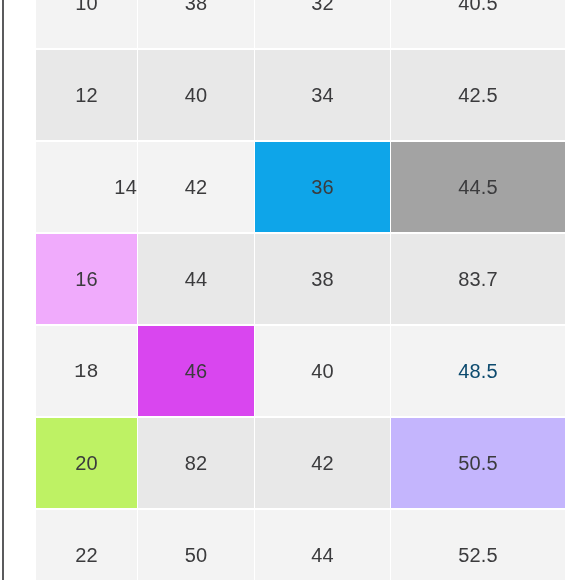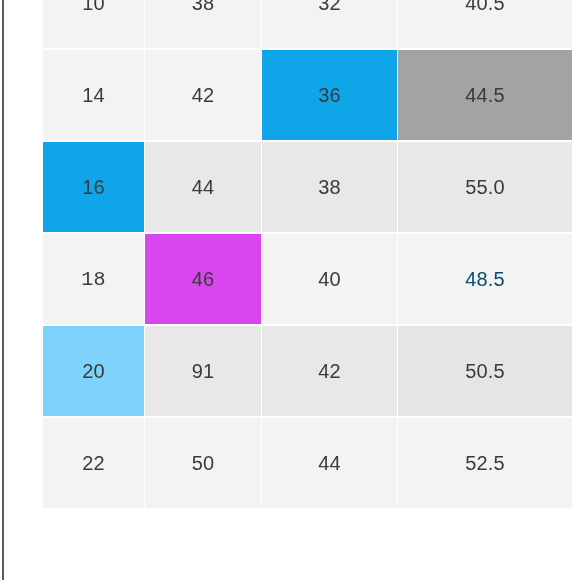--- a/index.html
+++ b/index.html
@@ -26,21 +26,21 @@
     left: 2px;
     top: 0;
     width: 2px;
     height: 580px;
     background: #5b5b5d;
   }
 
   
   #size-table-viewport {
     position: absolute;
-    left: 42px;
+    left: 35px;
     top: 0;
     width: 530px;
     height: 580px;
     overflow: hidden;
   }
 
   #size-table {
     position: absolute;
     left: 0;
     top: -44px;              
@@ -85,43 +85,49 @@
         <col class="c2">
         <col class="c3">
       </colgroup>
       <tbody>
           <tr class="odd">
             <td style="background: rgb(243, 243, 243); color: rgb(59, 59, 61);">10</td>
             <td style="background: rgb(243, 243, 243); color: rgb(59, 59, 61);">38</td>
             <td style="background: rgb(243, 243, 243); color: rgb(59, 59, 61);">32</td>
             <td style="background: rgb(243, 243, 243); color: rgb(59, 59, 61);">40.5</td>
           </tr>
+          <tr class="even">
+            <td style="background: rgb(232, 232, 232); color: rgb(59, 59, 61);">12</td>
+            <td style="background: rgb(232, 232, 232); color: rgb(59, 59, 61);">40</td>
+            <td style="background: rgb(232, 232, 232); color: rgb(59, 59, 61);">34</td>
+            <td style="background: rgb(232, 232, 232); color: rgb(59, 59, 61);">42.5</td>
+          </tr>
           <tr class="odd">
-            <td style="background: rgb(243, 243, 243); color: rgb(59, 59, 61);">14</td>
+            <td style="background: rgb(243, 243, 243); color: rgb(59, 59, 61); text-align: right;">14</td>
             <td style="background: rgb(243, 243, 243); color: rgb(59, 59, 61);">42</td>
             <td style="background: #0ea5e9; color: rgb(59, 59, 61);">36</td>
             <td style="background: #a3a3a3; color: rgb(59, 59, 61);">44.5</td>
           </tr>
           <tr class="even">
-            <td style="background: #0ea5e9; color: rgb(59, 59, 61); margin-top: 28px;">16</td>
+            <td style="background: #f0abfc; color: rgb(59, 59, 61); margin-top: 28px;">16</td>
             <td style="background: rgb(232, 232, 232); color: rgb(59, 59, 61);">44</td>
             <td style="background: rgb(232, 232, 232); color: rgb(59, 59, 61);">38</td>
-            <td style="background: rgb(232, 232, 232); color: rgb(59, 59, 61);">55.0</td>
+            <td style="background: rgb(232, 232, 232); color: rgb(59, 59, 61);">83.7</td>
           </tr>
           <tr class="odd">
             <td style="background: rgb(243, 243, 243); color: rgb(59, 59, 61); font-family: Liberation Mono, monospace;">18</td>
             <td style="background: #d946ef; color: rgb(59, 59, 61);">46</td>
             <td style="background: rgb(243, 243, 243); color: rgb(59, 59, 61);">40</td>
             <td style="background: rgb(243, 243, 243); color: #0c4a6e;">48.5</td>
           </tr>
           <tr class="even">
-            <td style="background: #7dd3fc; color: rgb(59, 59, 61); margin-left: 40px;">20</td>
-            <td style="background: rgb(232, 232, 232); color: rgb(59, 59, 61);">91</td>
+            <td style="background: #bef264; color: rgb(59, 59, 61); margin-left: 40px;">20</td>
+            <td style="background: rgb(232, 232, 232); color: rgb(59, 59, 61);">82</td>
             <td style="background: rgb(232, 232, 232); color: rgb(59, 59, 61);">42</td>
-            <td style="background: #e5e5e5; color: rgb(59, 59, 61);">50.5</td>
+            <td style="background: #c4b5fd; color: rgb(59, 59, 61);">50.5</td>
           </tr>
           <tr class="odd">
             <td style="background: rgb(243, 243, 243); color: rgb(59, 59, 61);">22</td>
             <td style="background: rgb(243, 243, 243); color: rgb(59, 59, 61);">50</td>
             <td style="background: rgb(243, 243, 243); color: rgb(59, 59, 61);">44</td>
             <td style="background: rgb(243, 243, 243); color: rgb(59, 59, 61);">52.5</td>
           </tr>
         </tbody>
     </table>
   </div>

